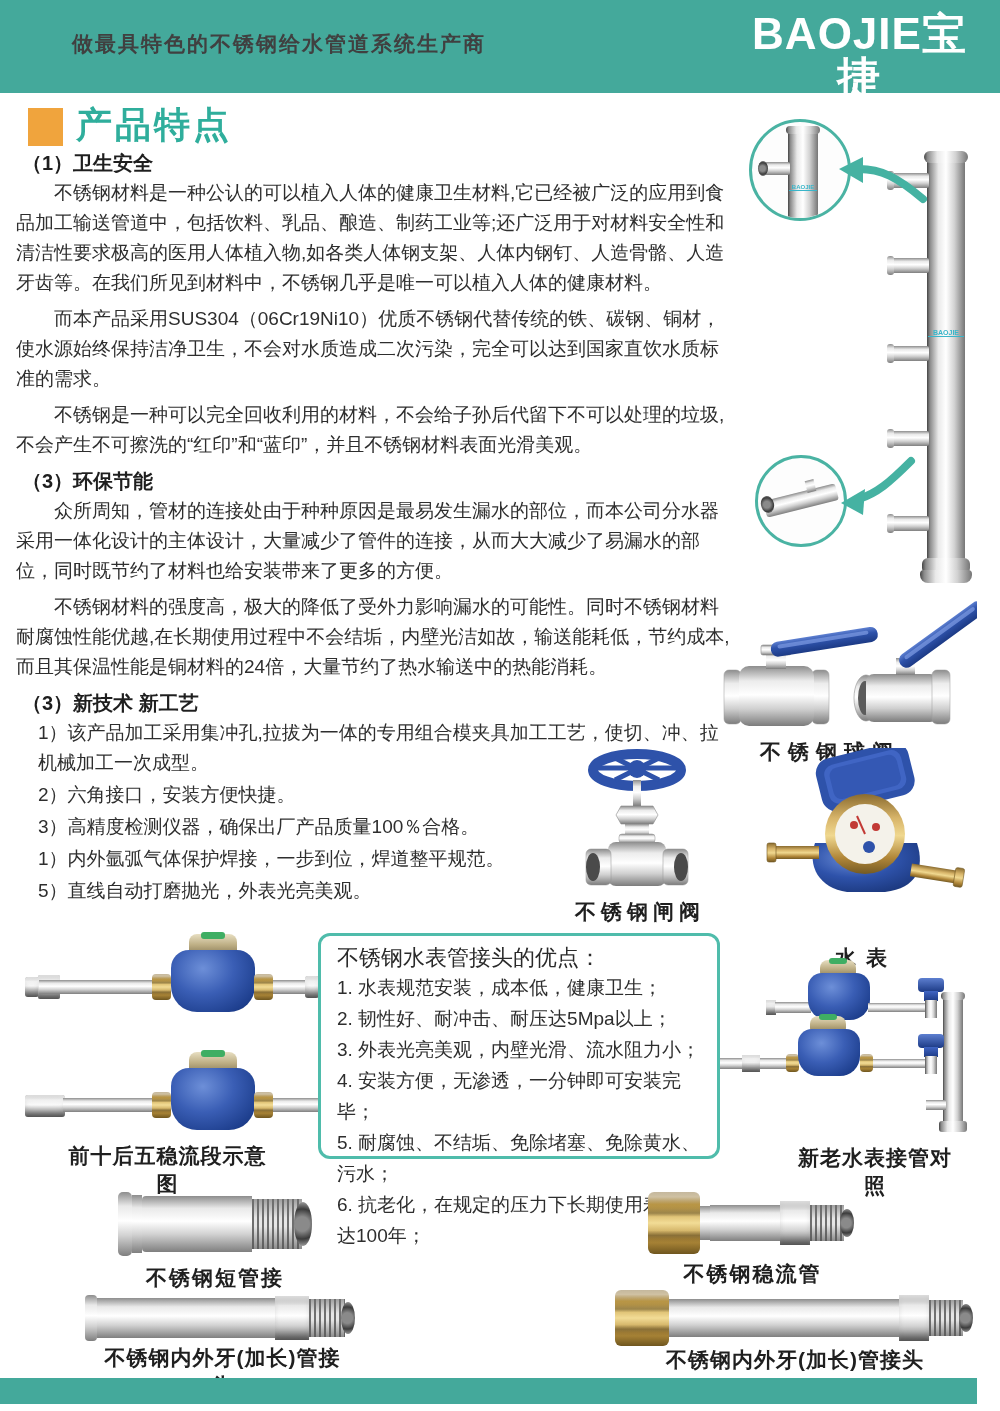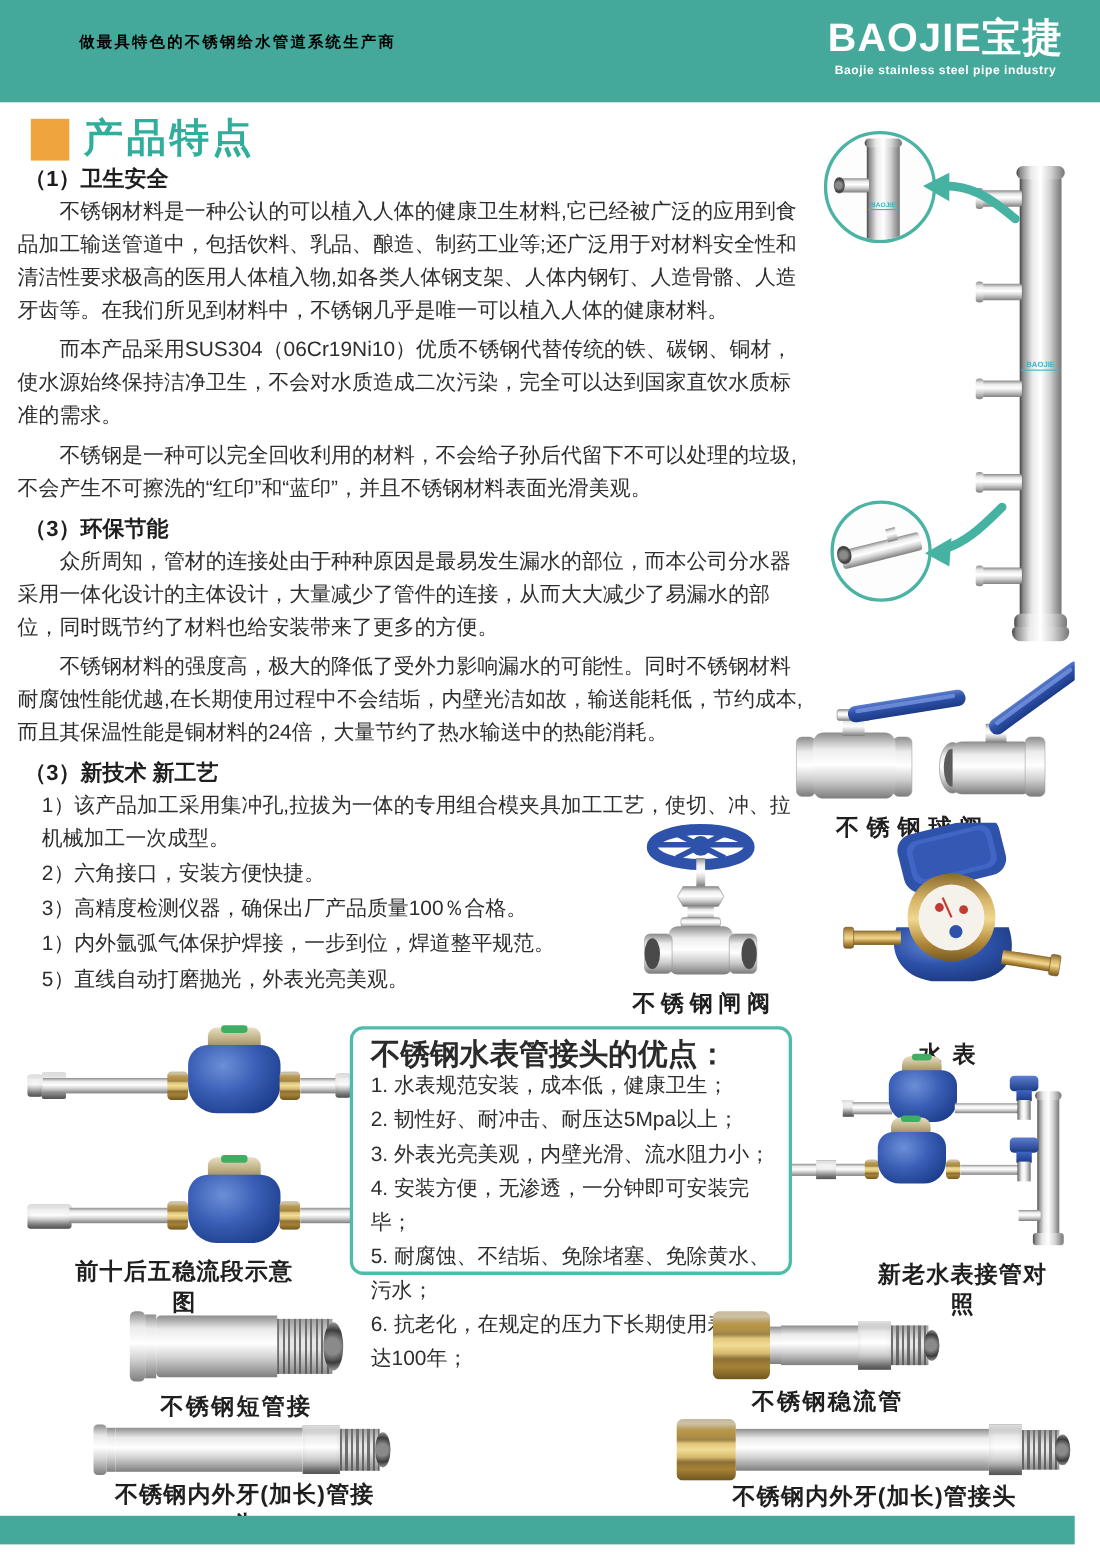--- a/index.html
+++ b/index.html
@@ -2,23 +2,23 @@
 <html><head>
 <meta charset="utf-8">
 <style>
   html,body{margin:0;padding:0;background:#ffffff;}
   .page{position:relative;width:1000px;height:1411px;background:#fff;overflow:hidden;
         font-family:"Liberation Sans","DejaVu Sans",sans-serif;}
   .abs{position:absolute;}
 
   
   .topbar{position:absolute;left:0;top:0;width:1000px;height:93px;background:#44a99b;}
-  .slogan{position:absolute;left:72px;top:30px;font-size:14px;font-weight:bold;color:#000000;letter-spacing:2px;}
+  .slogan{position:absolute;left:72px;top:30px;font-size:21px;font-weight:bold;color:#404040;letter-spacing:2px;}
   .logo{position:absolute;left:742px;top:12px;width:235px;text-align:center;color:#fff;}
-  .logo-main{font-size:36px;font-weight:bold;letter-spacing:1px;line-height:44px;}
+  .logo-main{font-size:44px;font-weight:bold;letter-spacing:1px;line-height:44px;}
   .logo-sub{font-size:11px;font-weight:bold;letter-spacing:.5px;margin-top:2px;}
 
   
   .orange-sq{position:absolute;left:28px;top:108px;width:35px;height:38px;background:#f0a43d;}
   .page-title{position:absolute;left:76px;top:101px;margin:0;font-size:36px;font-weight:bold;color:#2fae9c;letter-spacing:3px;}
 
   
   .textcol{position:absolute;left:16px;top:148px;width:714px;font-size:19px;line-height:30px;color:#2e2e2e;}
   .sec{margin:0;padding-left:6px;font-size:20px;font-weight:bold;color:#1e1e1e;line-height:30px;}
   .para{margin:0 0 6px;text-indent:2em;}
@@ -41,21 +41,21 @@
   .bore{background:radial-gradient(circle at 45% 50%,#8a8a8a 0 30%,#3c3c3c 62%,#b5b5b5 100%);border-radius:50%;}
   .hexband{box-shadow:inset 0 9px 7px -5px rgba(255,255,255,.8),inset 0 -10px 8px -5px rgba(40,40,40,.55);}
 
   
   .wm-cap{position:absolute;background:linear-gradient(180deg,#e8dfc2 0%,#bdae84 55%,#8f815c 100%);border-radius:8px 8px 4px 4px;}
   .wm-green{position:absolute;background:#3fae63;border-radius:3px;}
   .wm-body{position:absolute;background:radial-gradient(ellipse at 38% 30%,#6d8fd8 0%,#3a5eb5 42%,#1e3f8e 80%,#152f6e 100%);border-radius:18px 18px 26px 26px;}
 
   
   .advbox{position:absolute;left:318px;top:933px;width:402px;height:226px;border:3px solid #4fbcab;border-radius:12px;background:#fff;box-sizing:border-box;padding:8px 0 0 16px;}
-  .adv-title{font-size:27px;font-weight:bold;color:#2a2a2a;line-height:28px;margin:0;}
+  .adv-title{font-size:22px;font-weight:normal;color:#2a2a2a;line-height:28px;margin:0;}
   .adv-item{font-size:19px;color:#2e2e2e;line-height:31px;margin:0;}
 
   .footerbar{position:absolute;left:0;top:1378px;width:977px;height:26px;background:#44a99b;}
 
   .circle{position:absolute;border:3px solid #4ab3a3;border-radius:50%;background:#fdfdfd;overflow:hidden;}
   .brandtag{position:absolute;color:#39b5c9;font-weight:bold;text-align:center;}
 </style>
 </head>
 <body>
 

